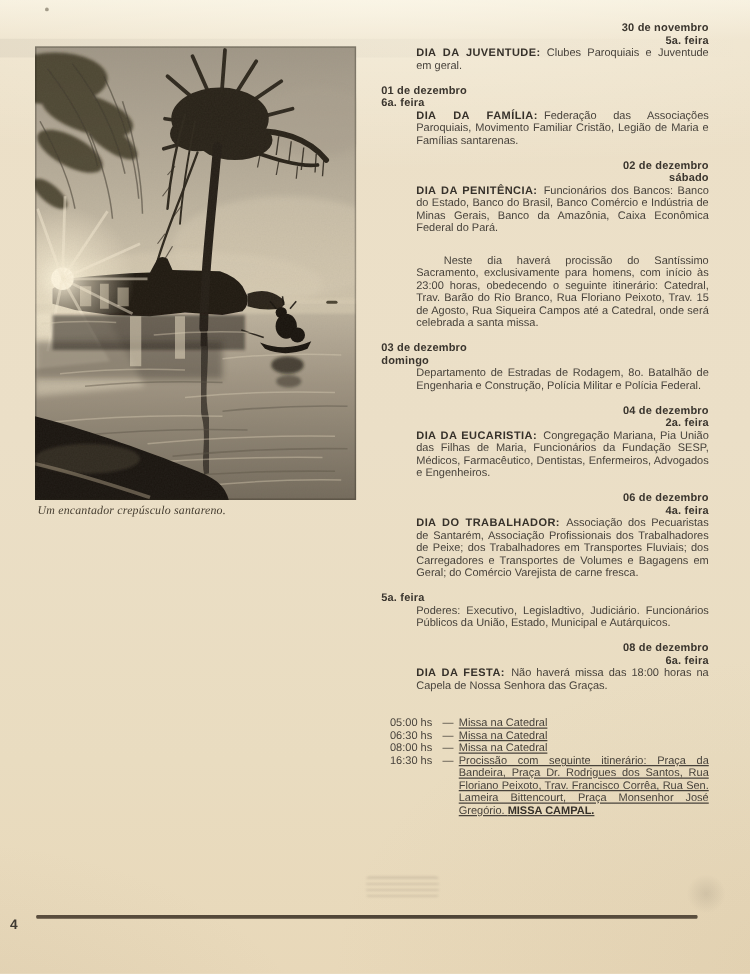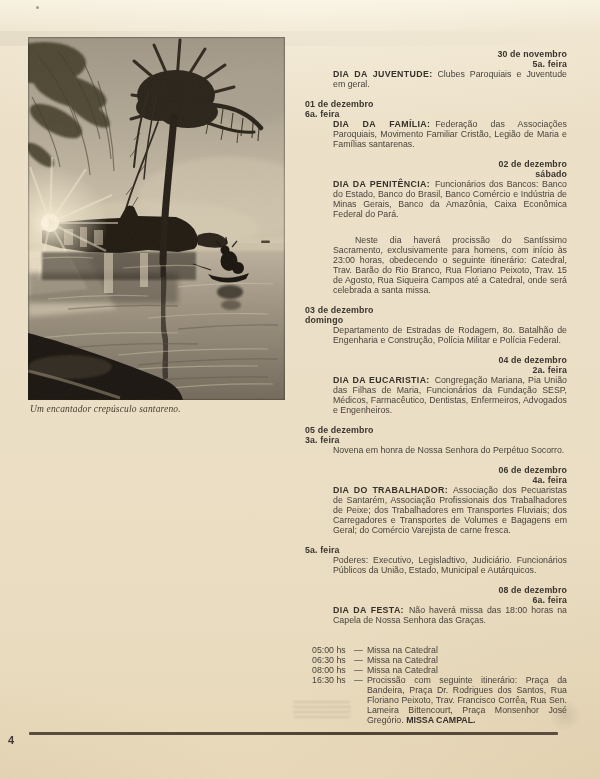--- a/index.html
+++ b/index.html
@@ -43,35 +43,35 @@
   }
   .photo-figure svg{display:block;}
 
   .caption{
     position:absolute;left:30px;top:404px;width:250px;
     font-family:"Liberation Serif", serif;font-style:italic;
     font-size:9.5px;color:#453d30;letter-spacing:.15px;
   }
 
   .col{
-    position:absolute;left:305px;top:49px;width:262px;
+    position:absolute;left:305px;top:17px;width:262px;
     color:#46413a;
   }
   .entry{margin:0 0 10px 0;}
   .dateblock{font-weight:bold;font-size:8.8px;line-height:10px;color:#3a352e;letter-spacing:.15px;}
   .dateblock.right{text-align:right;}
   .body{margin:0;font-size:8.8px;line-height:10px;text-align:justify;color:#48433c;padding-left:28px;}
   .lead{font-weight:bold;letter-spacing:.35px;color:#36312a;margin-right:5px;}
   .lead:empty{display:none;margin:0;}
   .indent{text-indent:22px;margin-top:16px;}
   .sched{margin-top:20px;font-size:8.8px;line-height:10px;color:#48433c;}
   .sched-row{display:flex;margin-left:7px;}
   .time{width:38px;flex:none;}
   .dash{width:17px;flex:none;text-align:center;}
-  .stext{flex:1;text-align:justify;}
+  .stext{flex:1;text-align:justify;text-decoration:underline;}
   .btail{font-weight:bold;color:#36312a;}
 
   .footer-rule{
     position:absolute;left:29px;top:732px;width:529px;height:2.5px;
     background:linear-gradient(90deg,#5a4d3d,#4e4436 60%,#5a4e3e);
     border-radius:1px;
   }
   .page-num{
     position:absolute;left:8px;top:734px;
     font-size:11px;font-weight:bold;color:#3e3931;
@@ -310,27 +310,20 @@
   </section>
 
   <section class="entry">
     <div class="dateblock right">
       <div>04 de dezembro</div>
       <div>2a. feira</div>
     </div>
     <p class="body"><span class="lead">DIA DA EUCARISTIA:</span><span>Congregação Mariana, Pia União das Filhas de Maria, Funcionários da Fundação SESP, Médicos, Farmacêutico, Dentistas, Enfermeiros, Advogados e Engenheiros.</span></p>
   </section>
 
-  <section class="entry">
-    <div class="dateblock">
-      <div>05 de dezembro</div>
-      <div>3a. feira</div>
-    </div>
-    <p class="body"><span>Novena em honra de Nossa Senhora do Perpétuo Socorro.</span></p>
-  </section>
 
   <section class="entry">
     <div class="dateblock right">
       <div>06 de dezembro</div>
       <div>4a. feira</div>
     </div>
     <p class="body"><span class="lead">DIA DO TRABALHADOR:</span><span>Associação dos Pecuaristas de Santarém, Associação Profissionais dos Trabalhadores de Peixe; dos Trabalhadores em Transportes Fluviais; dos Carregadores e Transportes de Volumes e Bagagens em Geral; do Comércio Varejista de carne fresca.</span></p>
   </section>
 
   <section class="entry">

